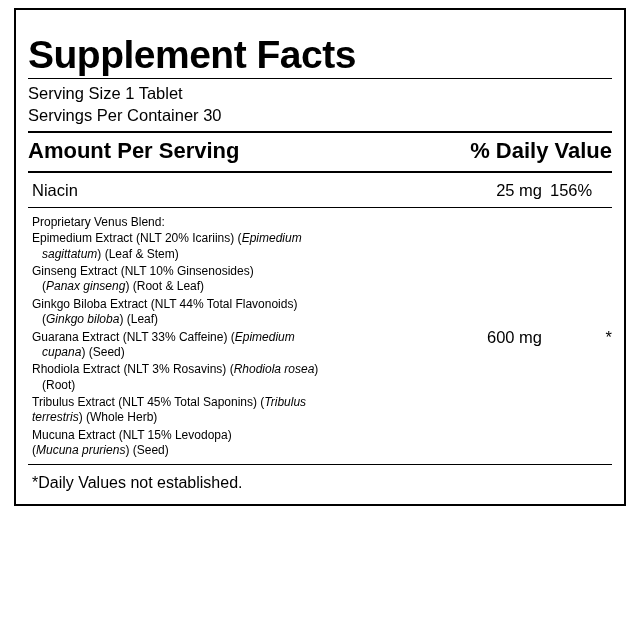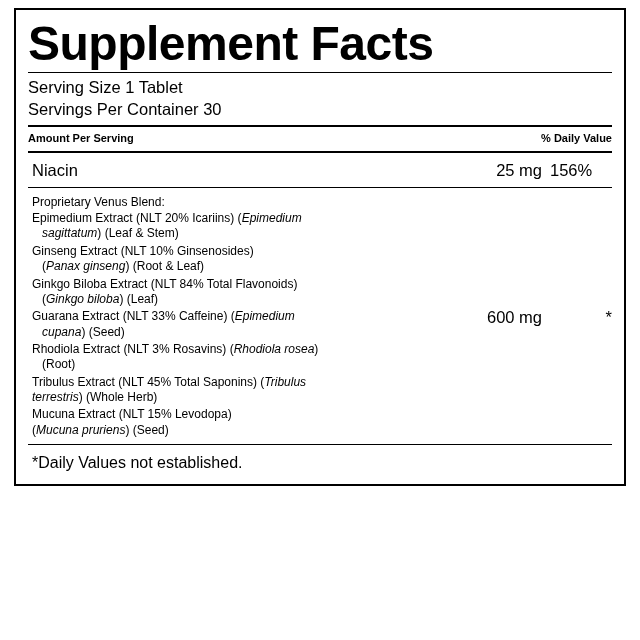--- a/index.html
+++ b/index.html
@@ -20,45 +20,45 @@
     height: 640px;
     box-sizing: border-box;
     padding: 8px 14px 8px 14px;
   }
   .panel {
     box-sizing: border-box;
     border: 2px solid #000;
     padding: 6px 12px 10px 12px;
   }
   .title {
-    font-size: 48px;
+    font-size: 39px;
     font-weight: bold;
     line-height: 1.08;
     letter-spacing: -0.5px;
-    margin: 2px 0 2px 0;
+    margin: 18px 0 2px 0;
   }
   .rule-thin {
     border-bottom: 1px solid #000;
     margin: 2px 0 4px 0;
   }
   .rule-med {
     border-bottom: 2px solid #000;
     margin: 4px 0 4px 0;
   }
   .serving-line {
     font-size: 16.5px;
     line-height: 1.33;
   }
   .row {
     display: flex;
     align-items: flex-start;
     justify-content: space-between;
   }
   .hdr-row {
-    font-size: 11px;
+    font-size: 22px;
     font-weight: bold;
     padding: 1px 0 3px 0;
   }
   .hdr-left { }
   .hdr-right { }
   .nutrient-row {
     font-size: 16.5px;
     padding: 4px 0 5px 0;
     display: flex;
     align-items: baseline;
@@ -144,21 +144,21 @@
           <span>Epimedium Extract (NLT 20% Icariins) (<i>Epimedium</i></span>
           <span class="ind"><i>sagittatum</i>) (Leaf &amp; Stem)</span>
         </div>
 
         <div class="ing">
           <span>Ginseng Extract (NLT 10% Ginsenosides)</span>
           <span class="ind">(<i>Panax ginseng</i>) (Root &amp; Leaf)</span>
         </div>
 
         <div class="ing">
-          <span>Ginkgo Biloba Extract (NLT 84% Total Flavonoids)</span>
+          <span>Ginkgo Biloba Extract (NLT 44% Total Flavonoids)</span>
           <span class="ind">(<i>Ginkgo biloba</i>) (Leaf)</span>
         </div>
 
         <div class="ing">
           <span>Guarana Extract (NLT 33% Caffeine) (<i>Epimedium</i></span>
           <span class="ind"><i>cupana</i>) (Seed)</span>
         </div>
 
         <div class="ing">
           <span>Rhodiola Extract (NLT 3% Rosavins) (<i>Rhodiola rosea</i>)</span>

